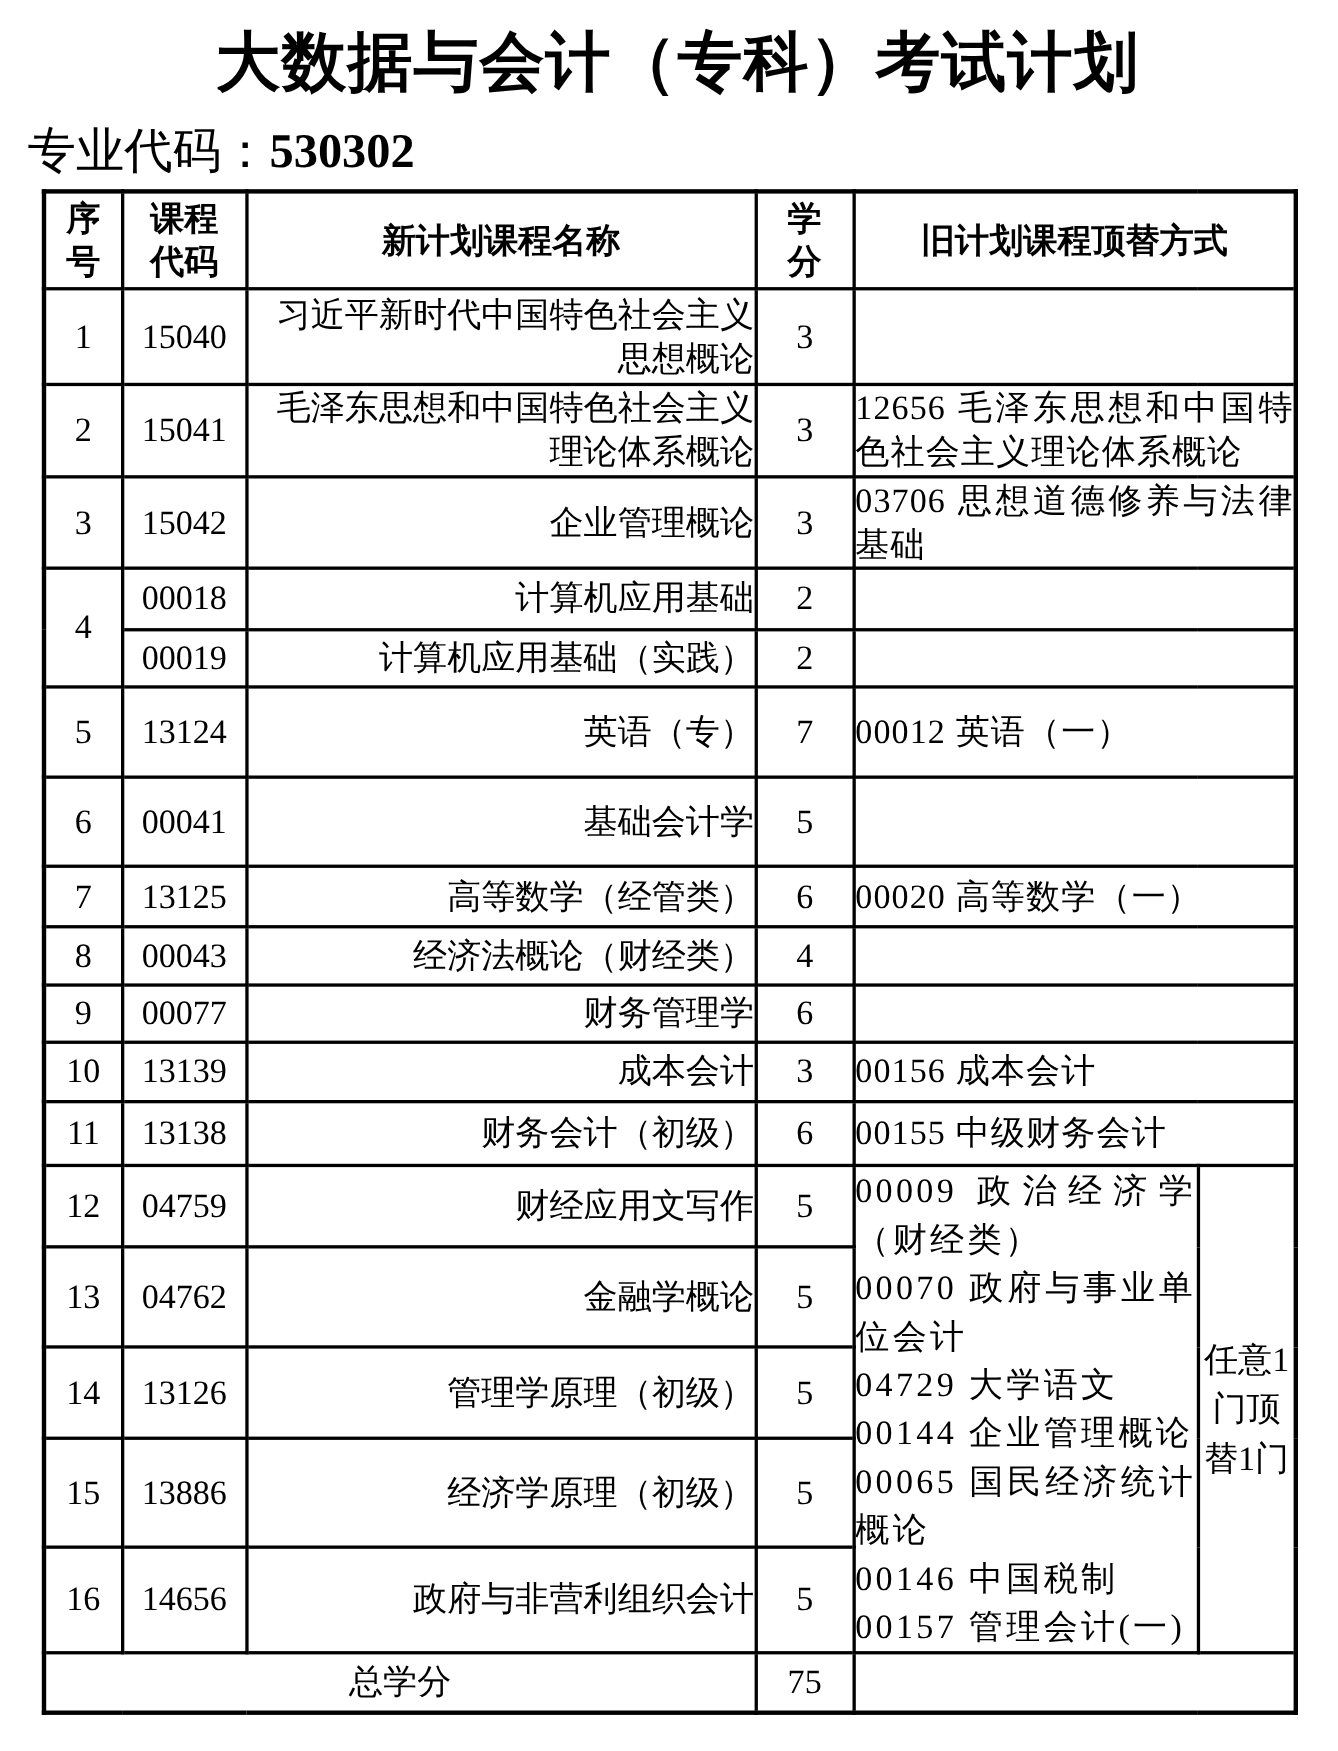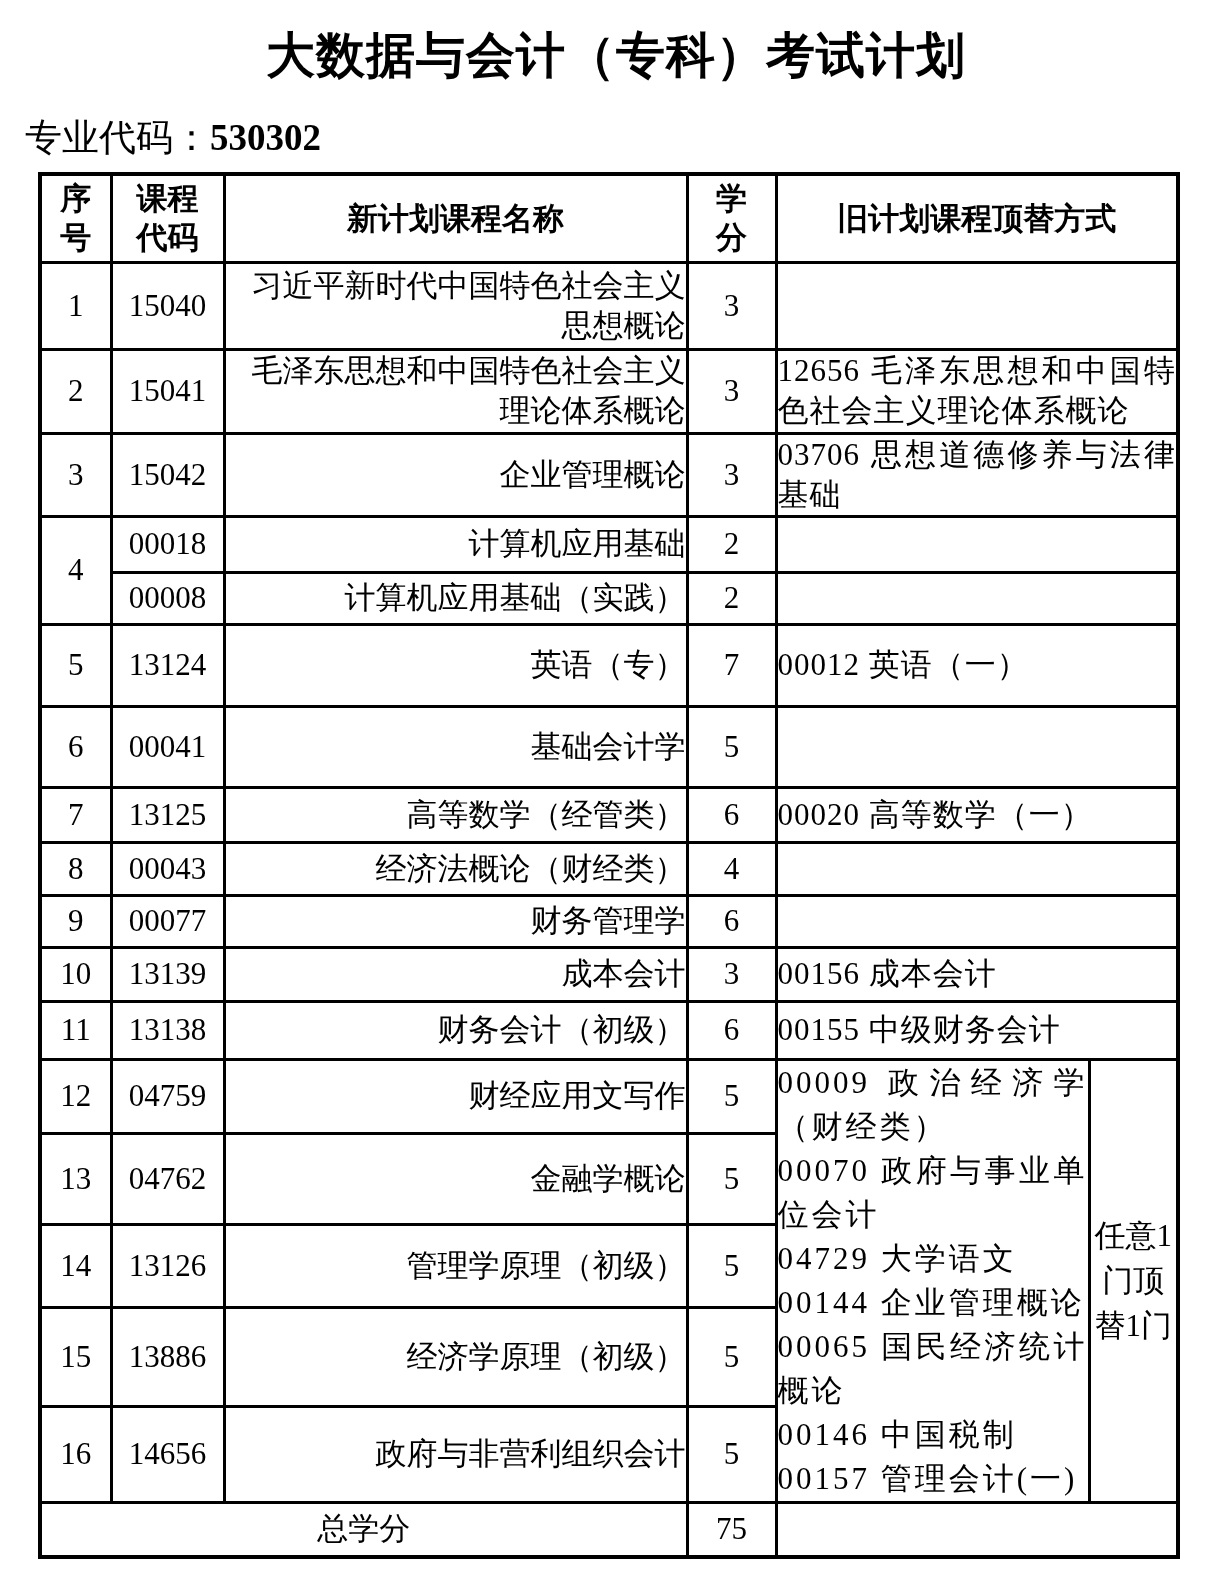--- a/index.html
+++ b/index.html
@@ -4,30 +4,30 @@
 <style>
   html,body{margin:0;padding:0;background:#ffffff;}
   body{
     width:1216px;height:1592px;overflow:hidden;
     font-family:"Liberation Serif","DejaVu Serif",serif;
     color:#000;
   }
   .title{
     margin:20px 0 0 16px;
     text-align:center;
-    font-size:49px;
+    font-size:59px;
     font-weight:bold;
     line-height:72px;
     letter-spacing:1px;
   }
   .meta{
     position:relative;
     height:50px;
     margin-top:22px;
-    font-size:37px;
+    font-size:44px;
     line-height:48px;
   }
   .meta-left{position:absolute;left:25px;top:0;}
   .meta-right{position:absolute;left:638px;top:0;}
   .meta .bold{font-weight:bold;}
   table.plan{
     border-collapse:collapse;
     table-layout:fixed;
     width:1138px;
     margin:8px 0 0 38px;
@@ -132,21 +132,21 @@
 
     <tr style="height:56px">
       <td class="c" rowspan="2">4</td>
       <td class="c">00018</td>
       <td class="name">计算机应用基础</td>
       <td class="c">2</td>
       <td class="repl" colspan="2"></td>
     </tr>
 
     <tr style="height:52px">
-      <td class="c">00008</td>
+      <td class="c">00019</td>
       <td class="name">计算机应用基础（实践）</td>
       <td class="c">2</td>
       <td class="repl" colspan="2"></td>
     </tr>
 
     <tr style="height:82px">
       <td class="c">5</td>
       <td class="c">13124</td>
       <td class="name">英语（专）</td>
       <td class="c">7</td>

